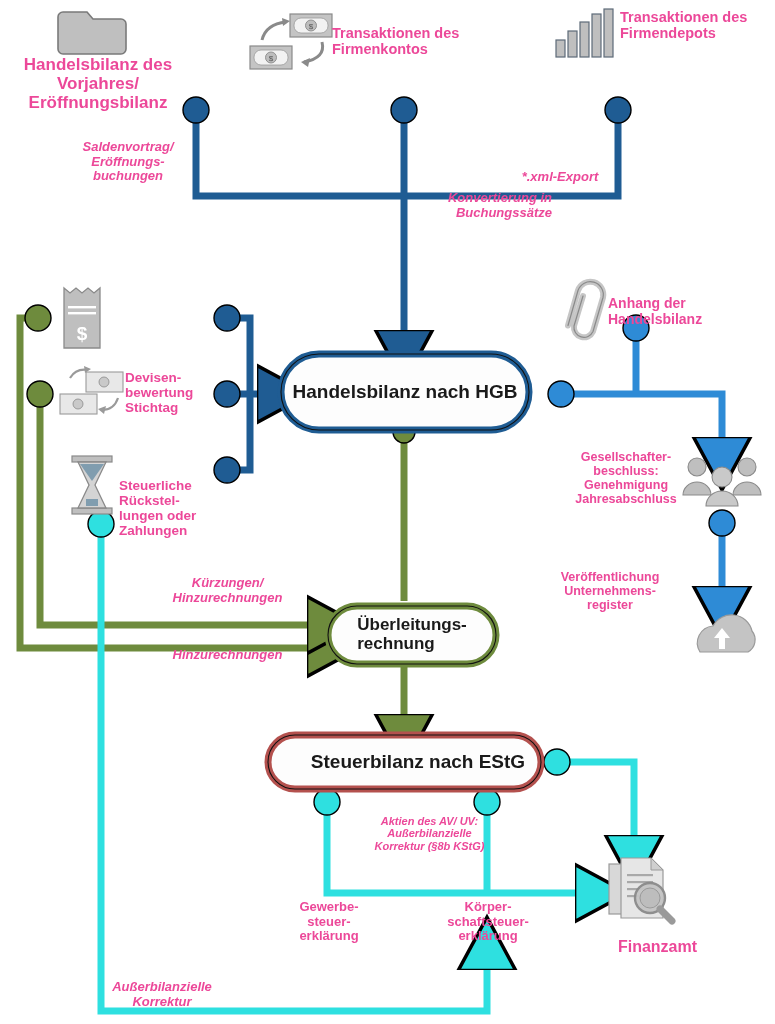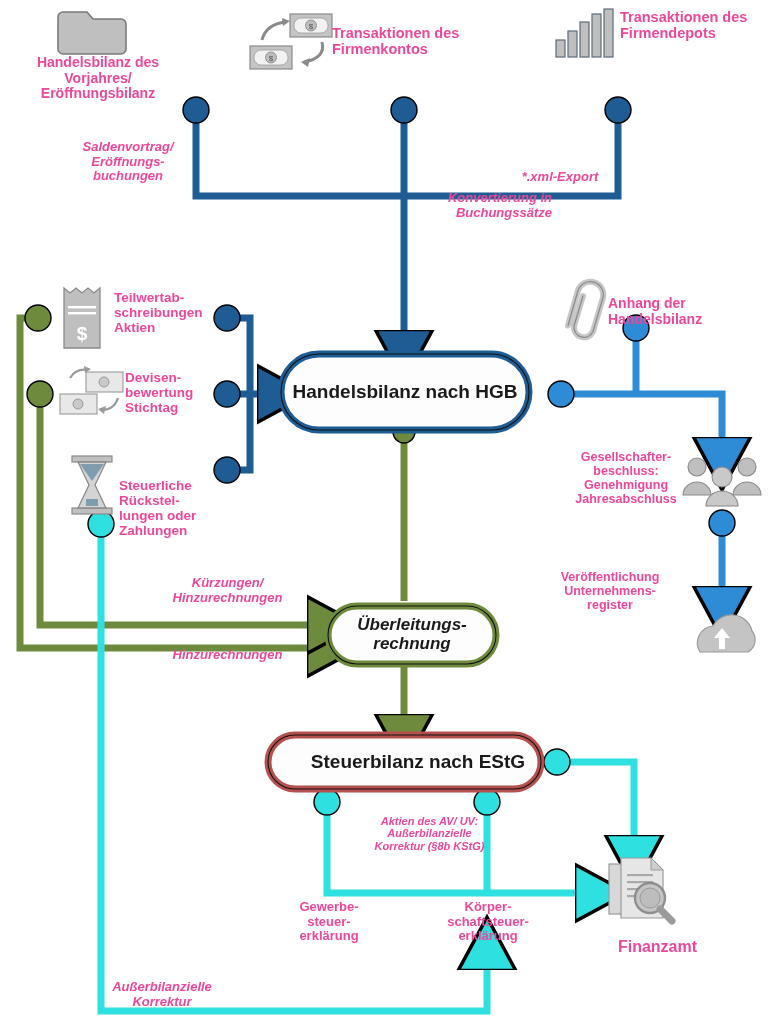--- a/index.html
+++ b/index.html
@@ -5,21 +5,21 @@
   html,body{margin:0;padding:0;background:#ffffff;}
   body{width:775px;height:1024px;position:relative;overflow:hidden;
        font-family:"Liberation Sans",sans-serif;}
   #canvas{position:absolute;left:0;top:0;width:775px;height:1024px;}
   svg.layer{position:absolute;left:0;top:0;width:775px;height:1024px;overflow:visible;}
   .lbl{position:absolute;font-weight:bold;color:#ec4899;line-height:1.12;
        text-align:center;white-space:pre-line;}
   .lbl.italic{font-style:italic;}
   .lbl.left{text-align:left;}
   .boxtext{position:absolute;display:flex;align-items:center;justify-content:center;
-           text-align:center;line-height:1.1;color:#1a1a1a;font-weight:bold;
+           line-height:1.1;color:#1a1a1a;font-weight:bold;
            white-space:pre-line;}
 </style>
 </head>
 <body>
 
 <div id="canvas">
 
   <svg class="layer">
     <defs>
       <marker id="ar-db" markerWidth="9" markerHeight="9" refX="2.2" refY="4.5" orient="auto">
@@ -204,21 +204,21 @@
     <rect x="281" y="354" width="248" height="76" rx="38" ry="38" fill="#FDFDFD" stroke="#1F5C93" stroke-width="7"></rect>
     <rect x="281" y="354" width="248" height="76" rx="38" ry="38" fill="none" stroke="#111" stroke-width="1.1"></rect>
 
     <rect x="328" y="606" width="168" height="58" rx="29" ry="29" fill="#FDFDFD" stroke="#6E8B3D" stroke-width="7"></rect>
     <rect x="328" y="606" width="168" height="58" rx="29" ry="29" fill="none" stroke="#111" stroke-width="1.1"></rect>
 
     <rect x="268" y="735" width="273" height="54" rx="27" ry="27" fill="#FDFDFD" stroke="#B4514E" stroke-width="7"></rect>
     <rect x="268" y="735" width="273" height="54" rx="27" ry="27" fill="none" stroke="#111" stroke-width="1.1"></rect>
   </svg>
 
-  <div class="lbl" style="left:8px;top:55px;width:180px;font-size:14px;">Handelsbilanz des
+  <div class="lbl" style="left:8px;top:55px;width:180px;font-size:17px;">Handelsbilanz des
 Vorjahres/
 Eröffnungsbilanz</div>
 
   <div class="lbl left" style="left:332px;top:25px;width:160px;font-size:14.5px;text-align:left;">Transaktionen des
 Firmenkontos</div>
 
   <div class="lbl left" style="left:620px;top:9px;width:155px;font-size:14.5px;text-align:left;">Transaktionen des
 Firmendepots</div>
 
   <div class="lbl left" style="left:608px;top:296px;width:150px;font-size:14px;text-align:left;">Anhang der
@@ -226,36 +226,33 @@
 
   <div class="lbl italic" style="left:63px;top:140px;width:130px;font-size:13px;">Saldenvortrag/
 Eröffnungs-
 buchungen</div>
 
   <div class="lbl italic" style="left:503px;top:170px;width:114px;font-size:13px;">*.xml-Export</div>
 
   <div class="lbl italic" style="left:412px;top:191px;width:140px;font-size:13px;text-align:right;">Konvertierung in
 Buchungssätze</div>
 
-  <div class="lbl left" style="left:114px;top:290px;width:108px;font-size:13.5px;text-align:left;">Teilwertab-
-schreibungen
-Aktien</div>
 
   <div class="lbl left" style="left:125px;top:370px;width:100px;font-size:13.5px;text-align:left;">Devisen-
 bewertung
 Stichtag</div>
 
   <div class="lbl left" style="left:119px;top:478px;width:108px;font-size:13.5px;text-align:left;">Steuerliche
 Rückstel-
 lungen oder
 Zahlungen</div>
 
   <div class="boxtext" style="left:281px;top:354px;width:248px;height:76px;font-size:19px;">Handelsbilanz nach HGB</div>
 
-  <div class="boxtext" style="left:328px;top:606px;width:168px;height:58px;font-size:17px;font-style:italic;">Überleitungs-
+  <div class="boxtext" style="left:328px;top:606px;width:168px;height:58px;font-size:17px;">Überleitungs-
 rechnung</div>
 
   <div class="boxtext" style="left:268px;top:735px;width:300px;height:54px;font-size:19px;">Steuerbilanz nach EStG</div>
 
   <div class="lbl italic" style="left:140px;top:576px;width:175px;font-size:13px;">Kürzungen/
 Hinzurechnungen</div>
 
   <div class="lbl italic" style="left:140px;top:648px;width:175px;font-size:13px;">Hinzurechnungen</div>
 
   <div class="lbl" style="left:557px;top:450px;width:138px;font-size:12.5px;">Gesellschafter-

